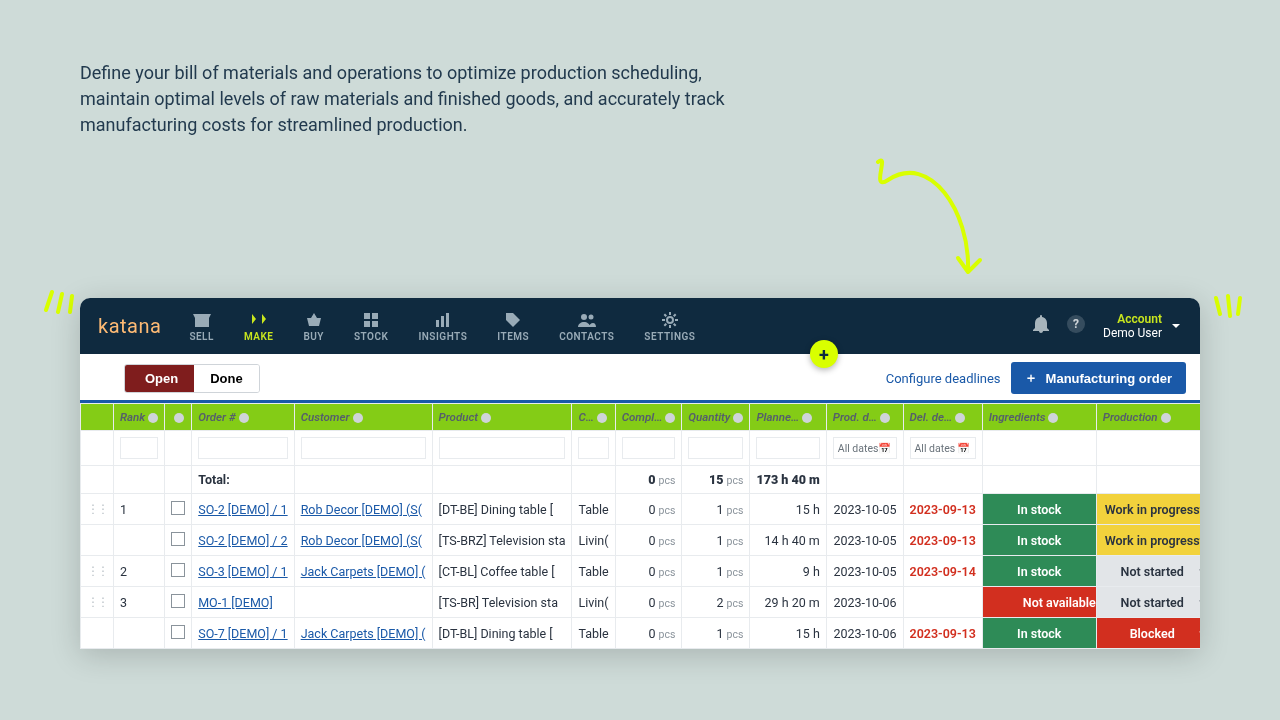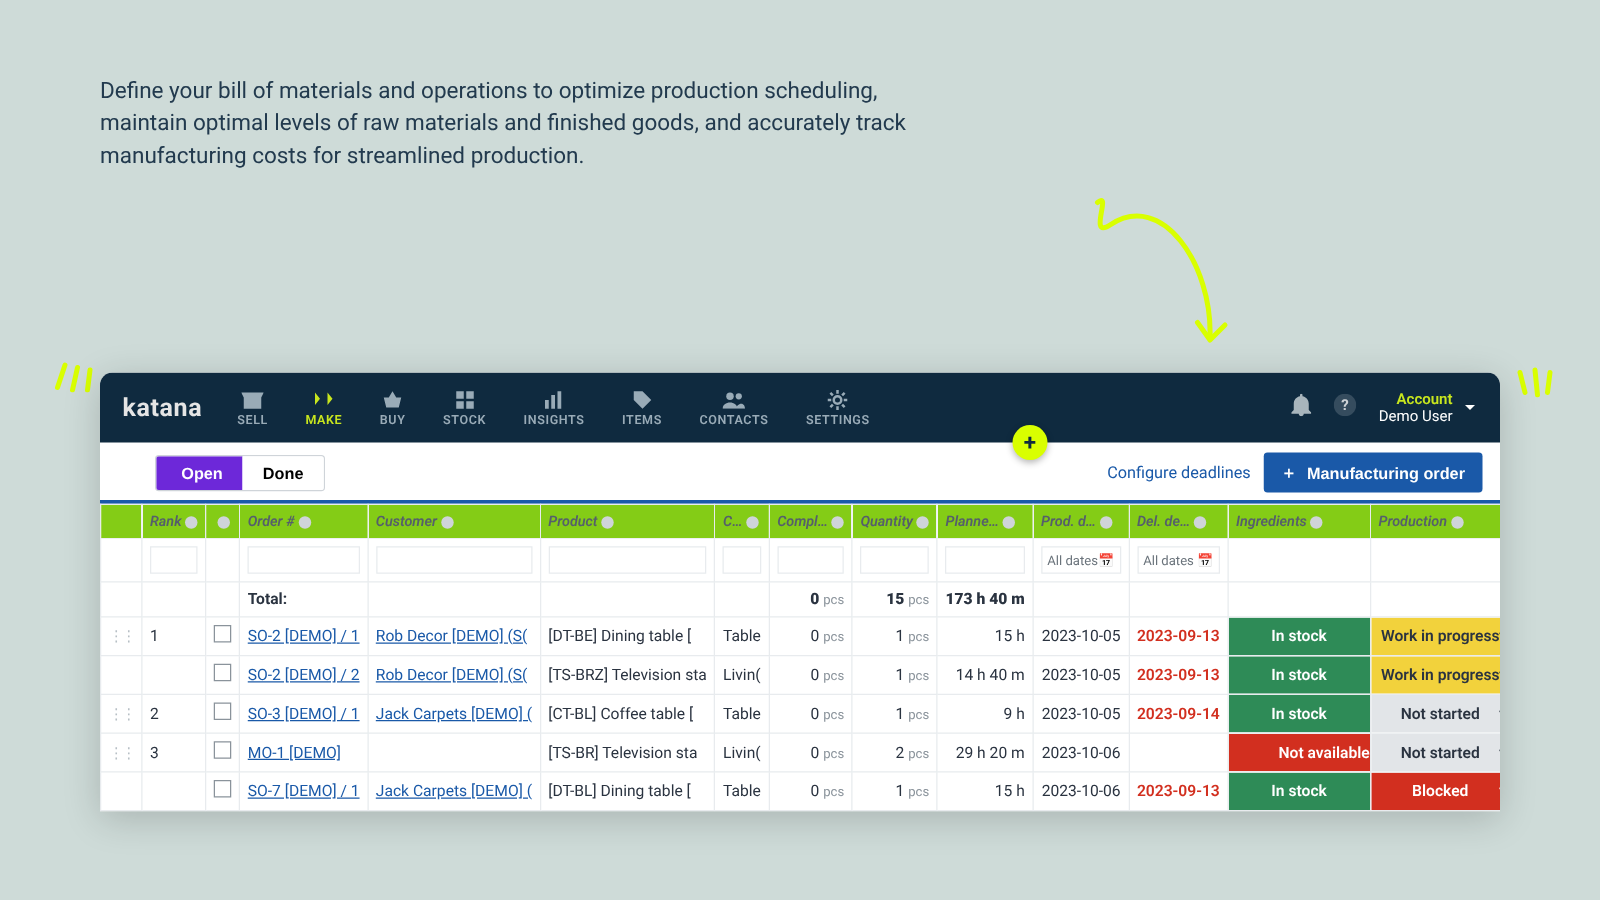--- a/index.html
+++ b/index.html
@@ -2,39 +2,39 @@
 <html><head>
 <meta charset="utf-8">
 <style>
   * { box-sizing: border-box; margin: 0; padding: 0; }
   body { font-family: -apple-system, "Segoe UI", Roboto, Arial, sans-serif; background:#cedbd8; width:1280px; height:720px; overflow:hidden; position:relative; }
   .page { padding: 60px 80px 0 80px; }
   .headline { font-size: 42px; font-weight:800; color:#102038; letter-spacing:-.5px; margin-bottom:18px;}
   .subtext { font-size:18px; color:#223a4e; max-width:680px; line-height:1.45;}
   .app-shell { position:absolute; left:80px; top:298px; width:1120px; background:#fff; border-radius:10px 10px 0 0; box-shadow:0 6px 30px rgba(0,0,0,.18); overflow:hidden;}
   .topbar { background:#0f2a3f; height:56px; display:flex; align-items:center; padding:0 18px; position:relative;}
-  .logo { color:#e5e5e5; font-weight:700; font-size:20px; letter-spacing:.5px; margin-right:28px;}
+  .logo { color:#fdba74; font-weight:400; font-size:20px; letter-spacing:.5px; margin-right:28px;}
   .nav { display:flex; gap:30px; flex:1;}
   .nav-item { display:flex; flex-direction:column; align-items:center; color:#99abb7; font-size:10px; font-weight:600; letter-spacing:.5px; cursor:pointer;}
   .nav-item.active { color:#c8e61e;}
   .nav-item .icon { width:20px; height:18px; display:flex; align-items:center; justify-content:center; margin-bottom:2px;}
   .nav-item svg { fill:currentColor; }
   .topbar-right { display:flex; align-items:center; gap:18px; color:#cfd8dc;}
   .topbar-right .icon-btn { cursor:pointer; opacity:.8;}
   .acct { text-align:right; color:#fff; font-size:12px;}
   .acct .acct-label { color:#c8e61e; font-weight:600;}
   .acct-row { display:flex; align-items:center; gap:8px;}
   .fab { position:absolute; left:730px; top:42px; width:28px; height:28px; border-radius:50%; background:#d9ff00; color:#0f2a3f; display:flex; align-items:center; justify-content:center; font-weight:700; font-size:18px; box-shadow:0 2px 6px rgba(0,0,0,.3); cursor:pointer;}
   .subtabs { border-bottom:1px solid #e0e4e8; display:flex; padding:0 18px; font-size:13px; background:#fff;}
   .subtab { padding:10px 14px; color:#1a59a8; cursor:pointer; font-weight:600;}
   .subtab.active { border-bottom:3px solid #1a59a8;}
   .toolbar { display:flex; align-items:center; padding:8px 14px 6px 14px; gap:10px; border-bottom:3px solid #1a59a8;}
   .seg { display:flex; border:1px solid #cfd4d9; border-radius:3px; overflow:hidden;}
   .seg button { border:none; padding:6px 16px; font-size:13px; font-weight:600; background:#fff; cursor:pointer;}
-  .seg button.active { background:#6d28d9; color:#fff;padding-left:20px;}
+  .seg button.active { background:#7f1d1d; color:#fff;padding-left:20px;}
   .spacer { flex:1;}
   .link { color:#1a59a8; font-size:13px; cursor:pointer;}
   .loc-btn { display:flex; align-items:center; gap:8px; border:1px solid #cfd4d9; background:#eef1f3; padding:6px 12px; border-radius:3px; font-size:13px; font-weight:600; color:#2a3340; cursor:pointer;}
   .primary-btn { display:flex; align-items:center; gap:8px; background:#1a59a8; color:#fff; border:none; padding:7px 14px; border-radius:3px; font-size:13px; font-weight:600; cursor:pointer;}
   .meta-row { display:flex; align-items:center; padding:8px 14px; font-size:13px;}
   .meta-row .right-icons { display:flex; gap:20px; color:#1a59a8; margin-left:auto; align-items:center;}
   .right-icons .trash { color:#9aa1a8;}
   table.grid { width:100%; border-collapse:collapse; font-size:12.5px; color:#2a3340;}
   table.grid th, table.grid td { border:1px solid #e8ebee; padding:6px 6px; text-align:left; white-space:nowrap; overflow:hidden; text-overflow:ellipsis;}
   table.grid th { background:#84cc16; font-weight:600; color:#555f6b; font-size:11.5px; position:relative;font-style:italic;}

